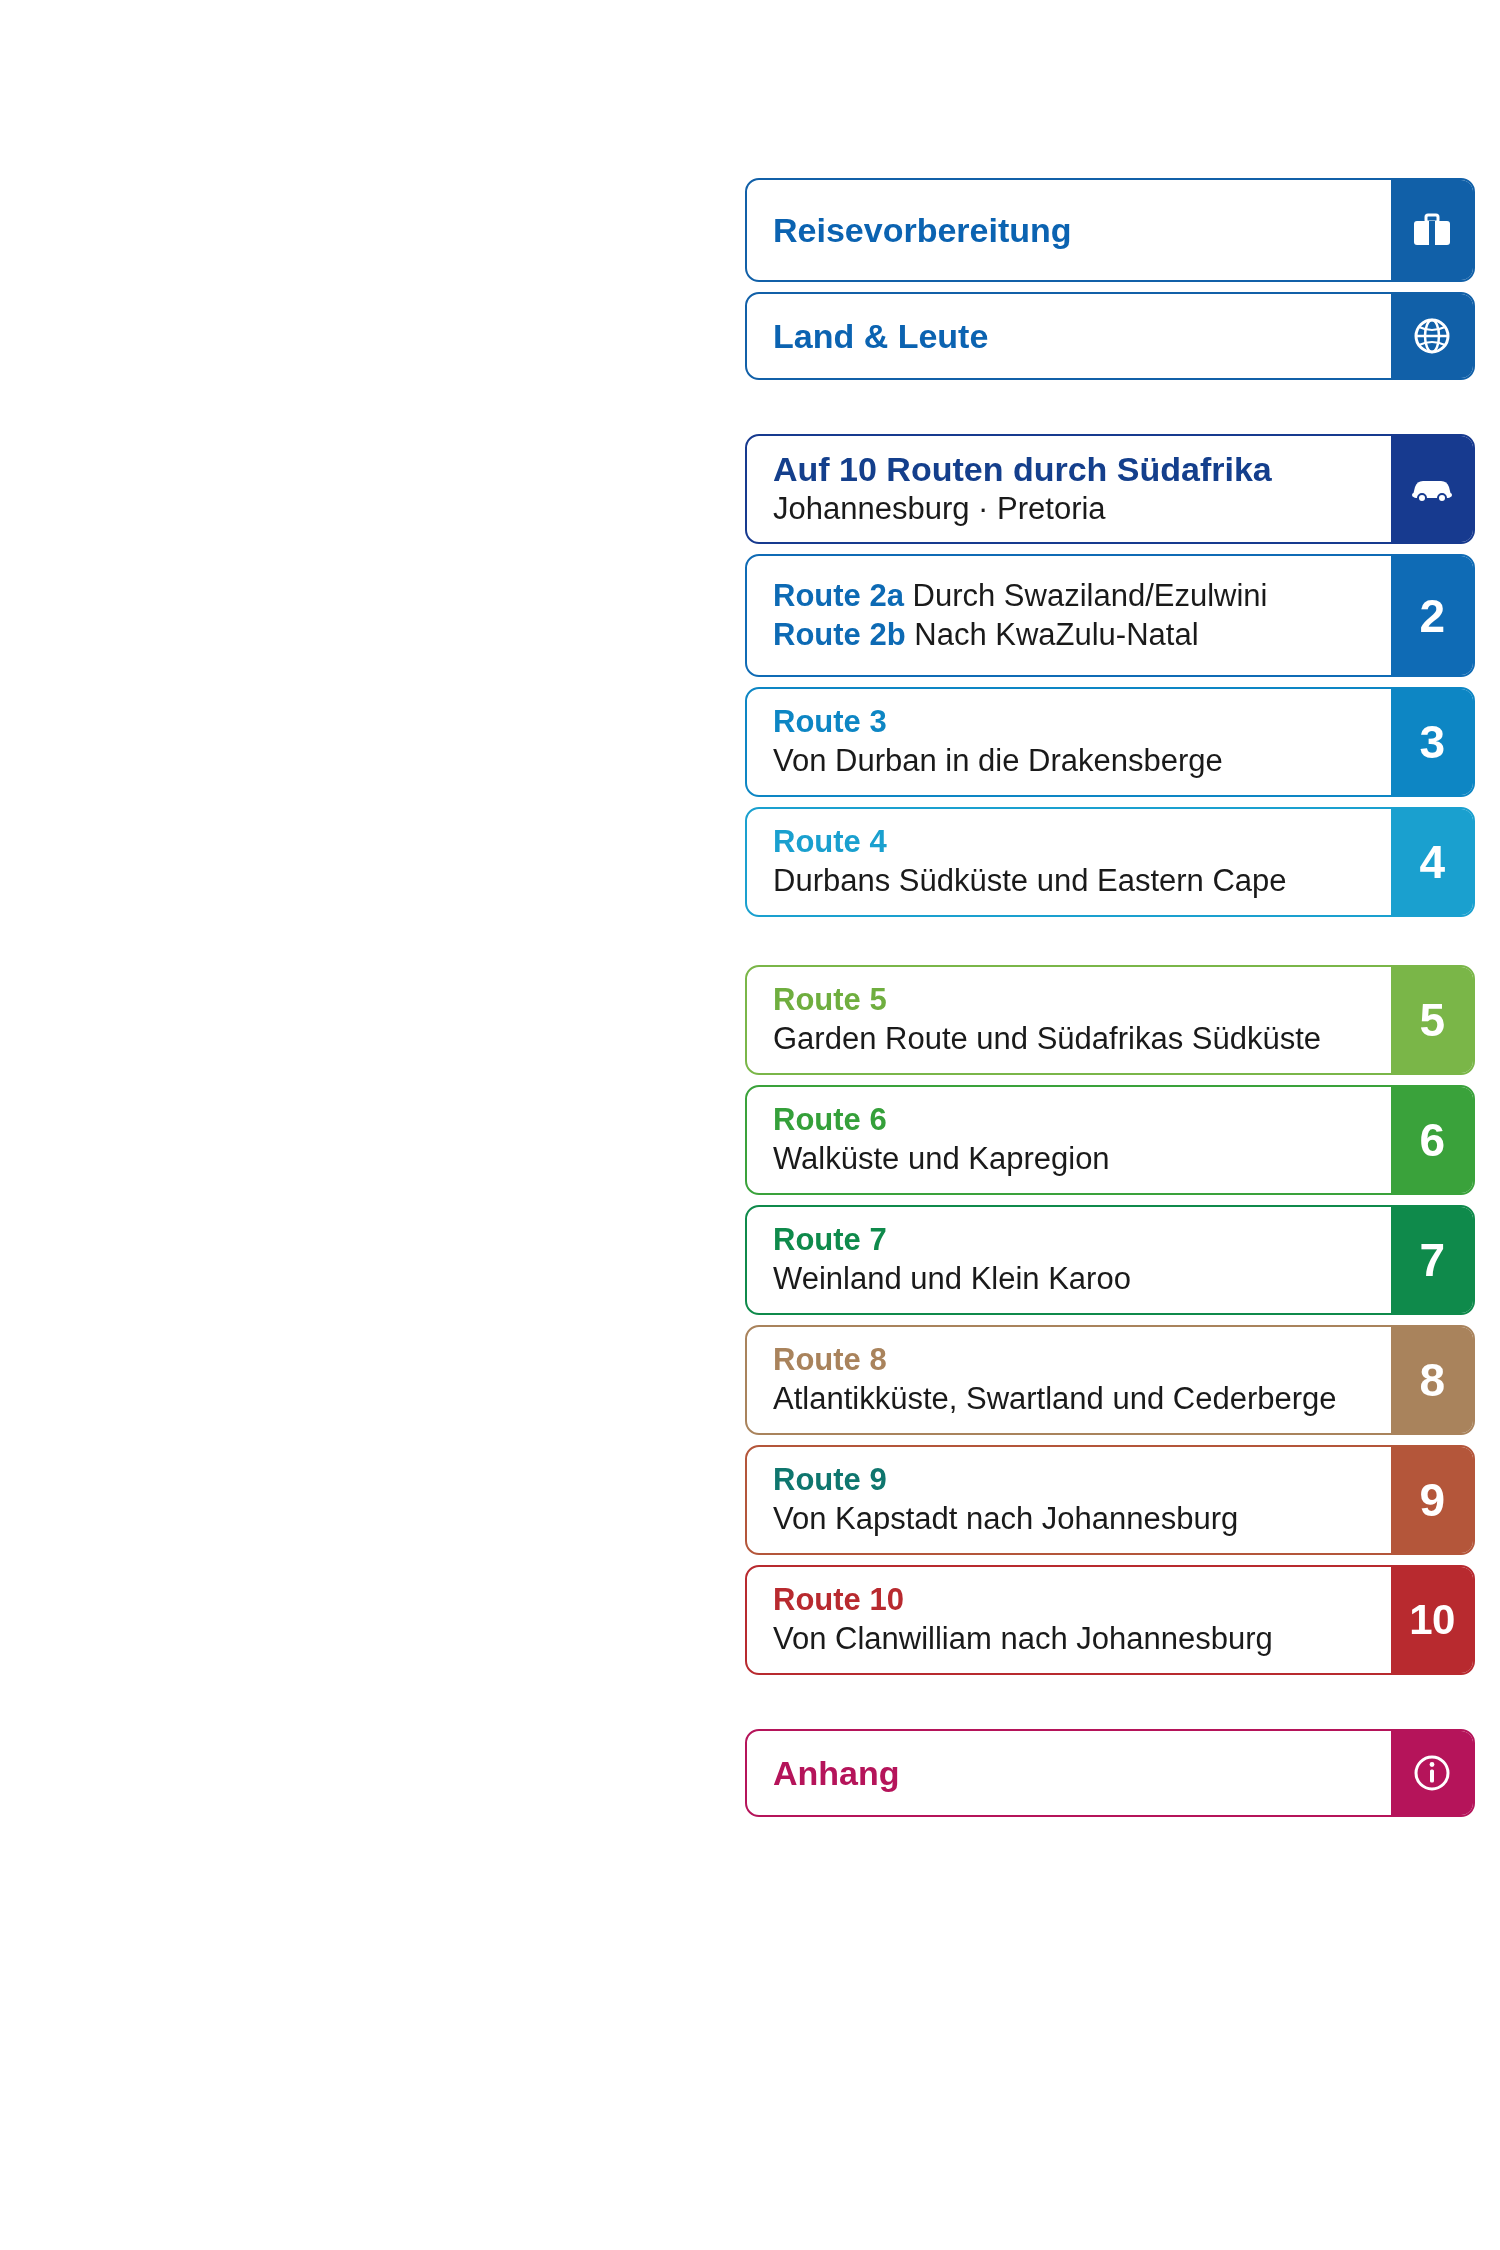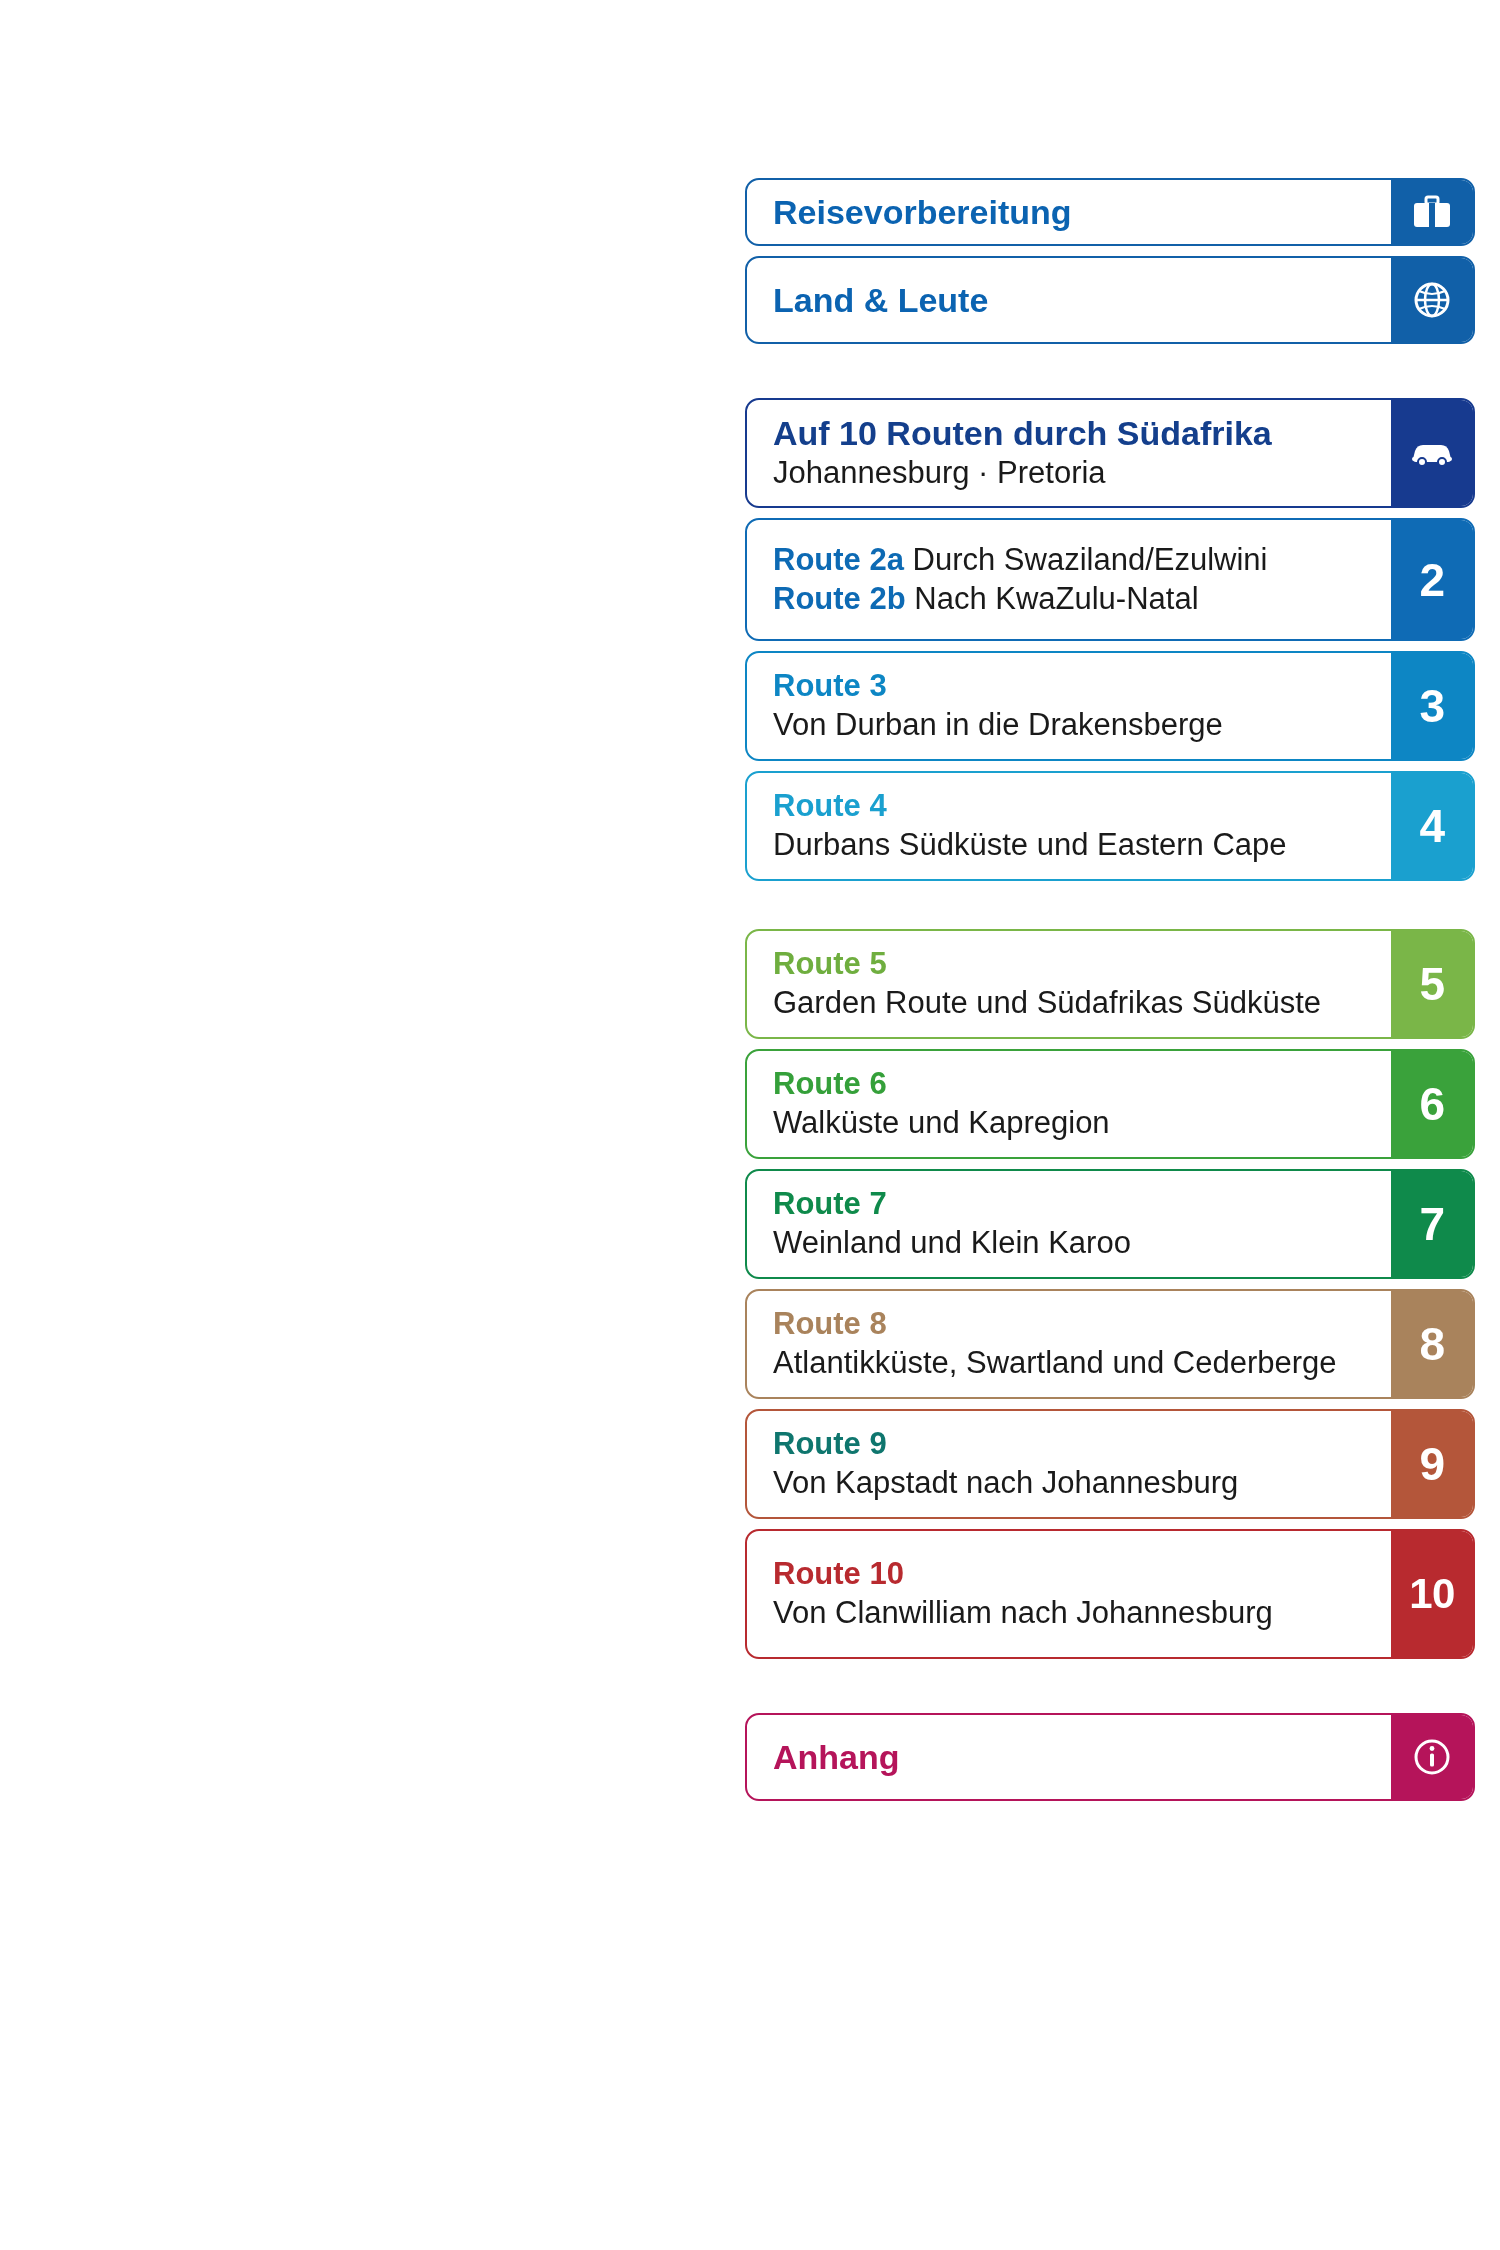--- a/index.html
+++ b/index.html
@@ -108,21 +108,21 @@
   .spacer-lg { height: 44px; }
 
   .icon svg { display: block; }
 </style>
 </head>
 <body>
 
 <div id="sheet">
   <div class="tabcol">
 
-    <div class="row bigrow" style="border-color:#1160a8; height:68px;">
+    <div class="row bigrow" style="border-color:#1160a8; height:104px;">
       <div class="textcell">
         <div class="title">Reisevorbereitung</div>
       </div>
       <div class="marker icon" style="background:#1160a8;">
         <svg width="40" height="34" viewBox="0 0 40 34" aria-hidden="true">
           <rect x="2" y="8" width="36" height="24" rx="3" fill="#ffffff"></rect>
           <rect x="14" y="2" width="12" height="7" rx="2" fill="none" stroke="#ffffff" stroke-width="3"></rect>
           <rect x="17" y="8" width="6" height="24" fill="#1160a8"></rect>
         </svg>
       </div>
@@ -268,21 +268,21 @@
         </div>
         <div class="line">
           <span>Von Kapstadt nach Johannesburg</span>
         </div>
       </div>
       <div class="marker" style="background:#b4563a;">
         <span class="num">9</span>
       </div>
     </div>
 
-    <div class="row" style="border-color:#b82a2f; height:130px;">
+    <div class="row" style="border-color:#b82a2f; height:110px;">
       <div class="textcell">
         <div class="line">
           <span class="strong" style="color:#b82a2f;">Route 10</span>
         </div>
         <div class="line">
           <span>Von Clanwilliam nach Johannesburg</span>
         </div>
       </div>
       <div class="marker" style="background:#b82a2f;">
         <span class="num ten">10</span>

